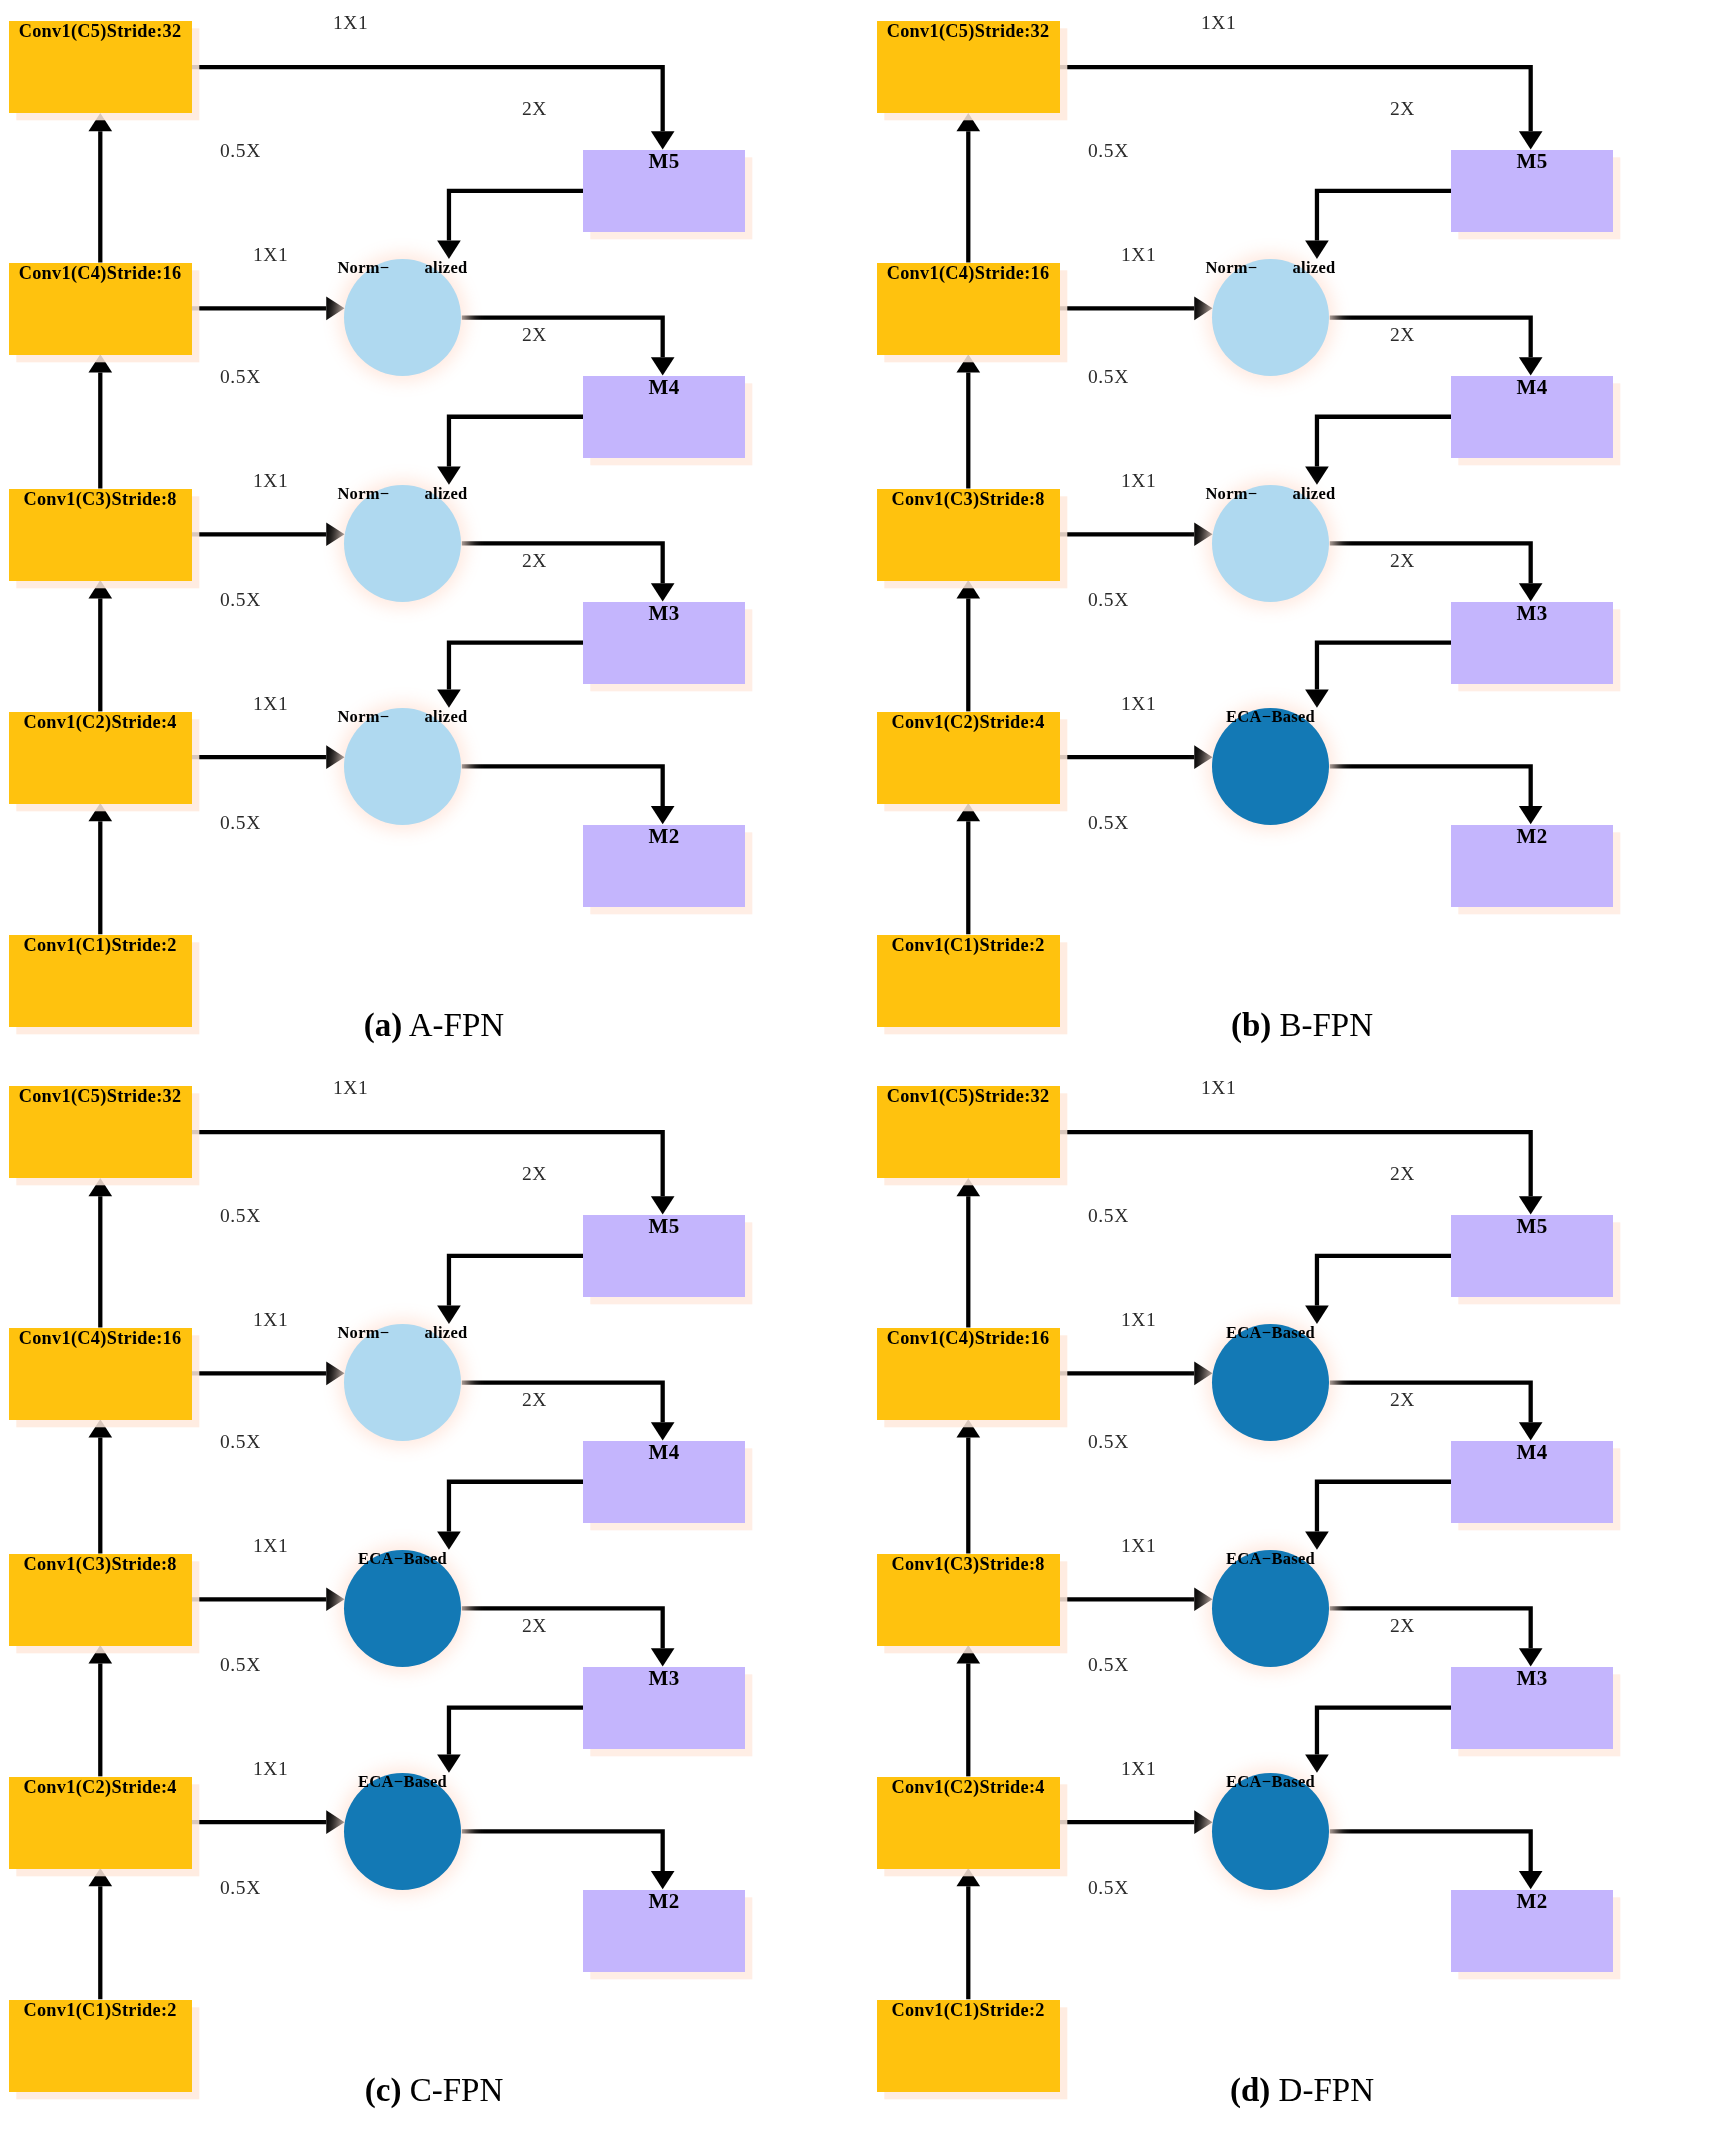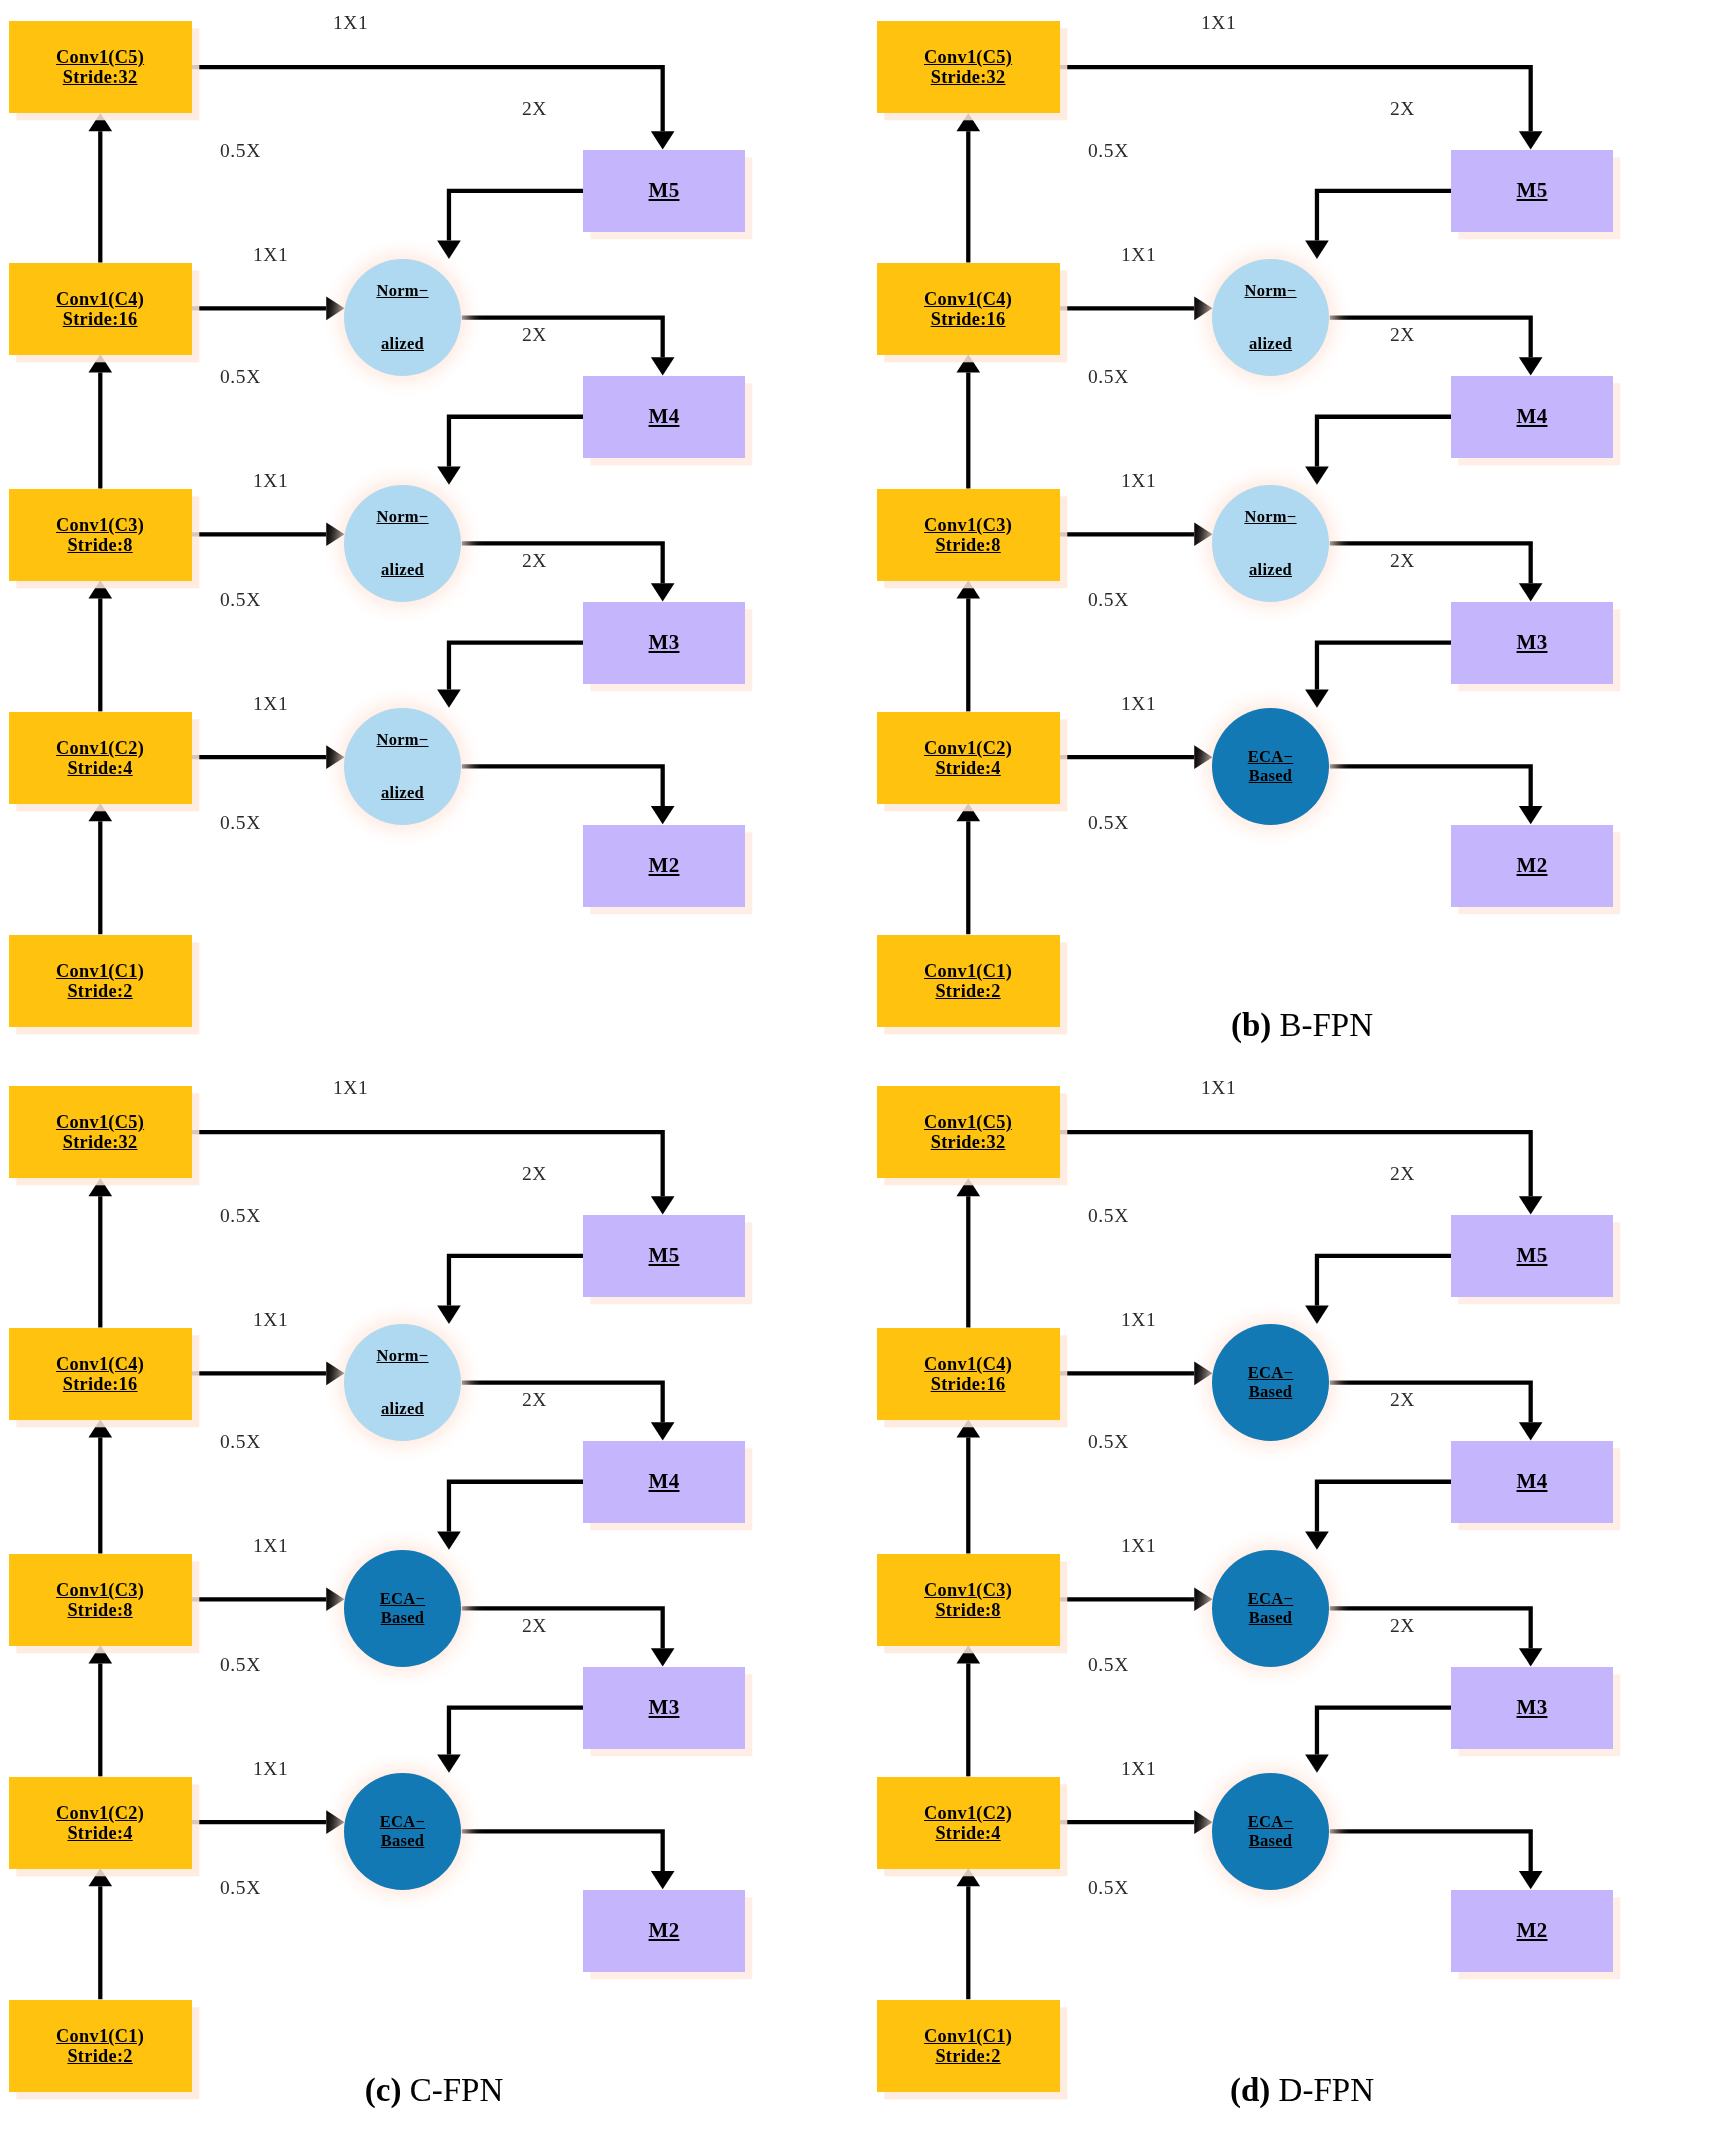--- a/index.html
+++ b/index.html
@@ -7,23 +7,23 @@
     width:1736px;height:2129px;
     font-family:"Liberation Serif", serif;
     -webkit-font-smoothing:antialiased;
   }
   #figure{position:relative;width:1736px;height:2129px;overflow:hidden;background:#fff;}
 
   .panel{position:absolute;width:868px;height:1065px;}
   .panel .stage{position:absolute;left:0;top:0;width:868px;height:977px;}
 
   
-  .node{position:absolute;box-sizing:border-box;display:flex;flex-direction:column;
-        align-items:center;justify-content:center;color:#000;text-align:center;
-        line-height:1.12;letter-spacing:0.3px;text-decoration:underline;}
+  .node{position:absolute;box-sizing:border-box;display:flex;flex-direction:row;
+        justify-content:center;color:#000;text-align:center;
+        line-height:1.12;letter-spacing:0.3px;}
 
   .conv{
     background:#FFC20E;
     box-shadow:7.3px 7.3px 0 0 rgba(255,233,220,.85);
     font-weight:700;font-size:18.3px;
   }
   .conv .l1,.conv .l2{display:block;white-space:nowrap;}
 
   .mbox{
     background:#c4b5fd;
@@ -137,20 +137,21 @@
         <div class="elabel" style="left: 220px; top: 366px;">0.5X</div>
         <div class="elabel" style="left: 220px; top: 589px;">0.5X</div>
         <div class="elabel" style="left: 220px; top: 812px;">0.5X</div>
         <div class="elabel" style="left: 253px; top: 244px;">1X1</div>
         <div class="elabel" style="left: 253px; top: 470px;">1X1</div>
         <div class="elabel" style="left: 253px; top: 693px;">1X1</div>
         <div class="elabel" style="left: 522px; top: 98px;">2X</div>
         <div class="elabel" style="left: 522px; top: 324px;">2X</div>
         <div class="elabel" style="left: 522px; top: 550px;">2X</div>
       </div>
+      <div class="caption" style="top: 1007px;"><b>(a)</b><span> A-FPN</span></div>
     </div>
     <div class="panel" style="left: 868px; top: 0px;">
       <div class="stage">
         <svg class="wires" viewBox="0 0 1421 1600" width="868" height="977">
           <polyline points="164,430 164,215" fill="none" stroke="#000" stroke-width="7" stroke-linejoin="miter"></polyline>
           <polygon points="144.6451612903226,215 183.3548387096774,215 164,185" fill="#000"></polygon>
           <polyline points="164,800 164,610" fill="none" stroke="#000" stroke-width="7" stroke-linejoin="miter"></polyline>
           <polygon points="144.6451612903226,610 183.3548387096774,610 164,580" fill="#000"></polygon>
           <polyline points="164,1165 164,980" fill="none" stroke="#000" stroke-width="7" stroke-linejoin="miter"></polyline>
           <polygon points="144.6451612903226,980 183.3548387096774,980 164,950" fill="#000"></polygon>

